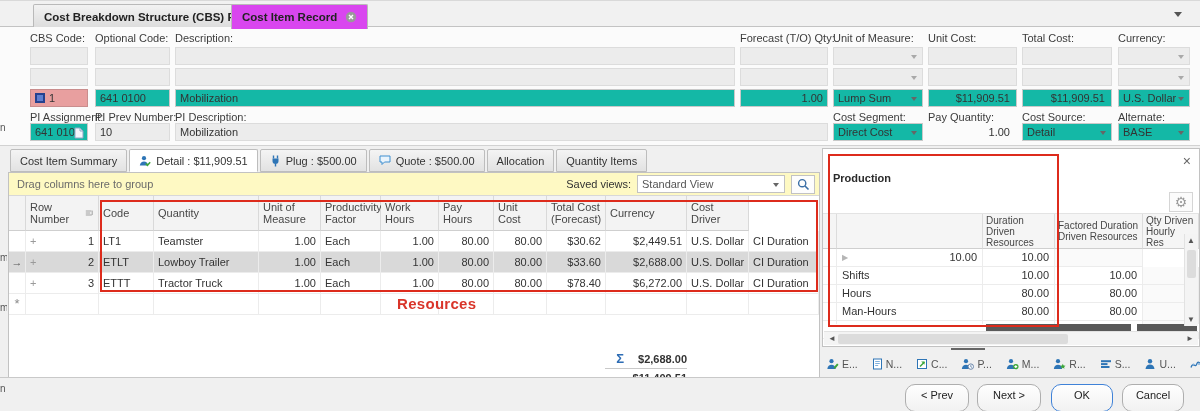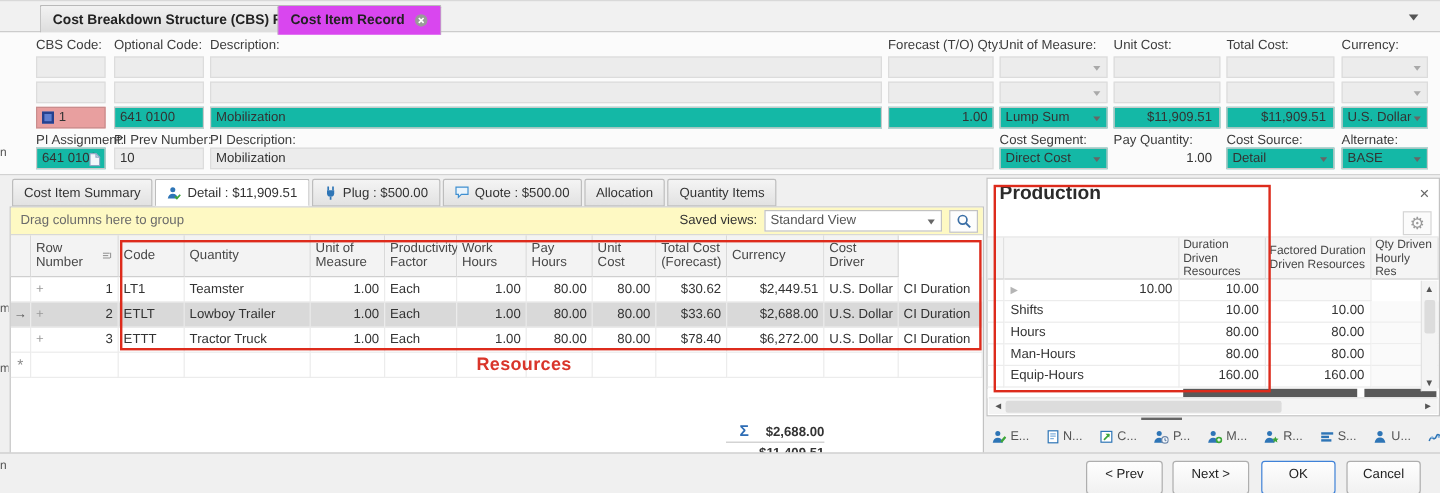--- a/index.html
+++ b/index.html
@@ -73,21 +73,21 @@
   .hs-arrow { position:absolute; top:1px; font-size:8px; color:#555; line-height:12px; }
   .hs-thumb { position:absolute; top:2px; height:10px; background:#dcdcdc; border-radius:2px; }
   
   .redbox { position:absolute; border:2px solid #dd2b1c; pointer-events:none; z-index:5; }
   .resources-note { position:absolute; left:388px; top:122px; color:#d9352a; font-size:15px;
     font-weight:bold; letter-spacing:.3px; z-index:5; }
   
   .prod-pane { position:absolute; left:822px; top:148px; width:378px; height:199px;
     background:#fff; border:1px solid #c2c2c2; }
   .prod-title { height:26px; display:flex; align-items:center; padding:0 10px;
-    font-weight:bold; font-size:16px; color:#2b2b2b; }
+    font-weight:bold; font-size:11px; color:#2b2b2b;margin-top:16px; }
   .prod-close { position:absolute; right:8px; top:4px; font-size:14px; color:#666; line-height:16px; }
   .prod-toolbar { height:23px; border-bottom:1px solid #e3e3e3; position:relative; }
   .gear-btn { position:absolute; right:6px; top:1px; width:24px; height:20px;
     border:1px solid #d5d5d5; background:#fbfbfb; color:#9a9a9a; font-size:14px;
     display:flex; align-items:center; justify-content:center; }
   .pgrid { display:grid; grid-template-columns:14px 146px 72px 88px 1fr; }
   .phc { background:#f5f5f5; border-right:1px solid #dcdcdc; border-bottom:1px solid #cfcfcf;
     height:35px; padding:2px 3px; font-size:10px; line-height:11px; color:#474747;
     display:flex; align-items:center; overflow:hidden; }
   .pc { height:18px; line-height:17px; padding:0 5px; border-right:1px solid #ececec;
@@ -104,21 +104,21 @@
   .vs-arrow { position:absolute; left:2px; font-size:8px; color:#555; }
   .vs-thumb { position:absolute; left:2px; top:16px; width:9px; height:28px; background:#dcdcdc; border-radius:2px; }
   
   .dock-tabs { position:absolute; left:826px; top:352px; width:374px; height:24px;
     display:flex; align-items:center; gap:14px; }
   .dock-tab { display:flex; align-items:center; gap:3px; color:#555; font-size:10.5px; white-space:nowrap; }
   .dock-indicator { position:absolute; left:125px; top:-4px; width:34px; height:2px; background:#666; }
   
   .bottom-bar { position:absolute; left:0; top:377px; width:1200px; height:34px;
     background:#f0f0f0; border-top:1px solid #c9c9c9; }
-  .btn { position:absolute; top:6px; height:28px; border:1px solid #aeaeae; border-radius:3px;
+  .btn { position:absolute; top:6px; height:28px; border:1px solid #aeaeae; border-radius:10px;
     background:linear-gradient(#fefefe,#f1f1f1); text-align:center; line-height:20px; color:#222; }
   .btn.ok { border:1px solid #3f82d8; }
   .edge-frag { position:absolute; left:0; width:7px; overflow:hidden; color:#555; font-size:10px; }
   svg { display:block; }
 </style>
 </head>
 <body>
 
 <div id="app">
 

